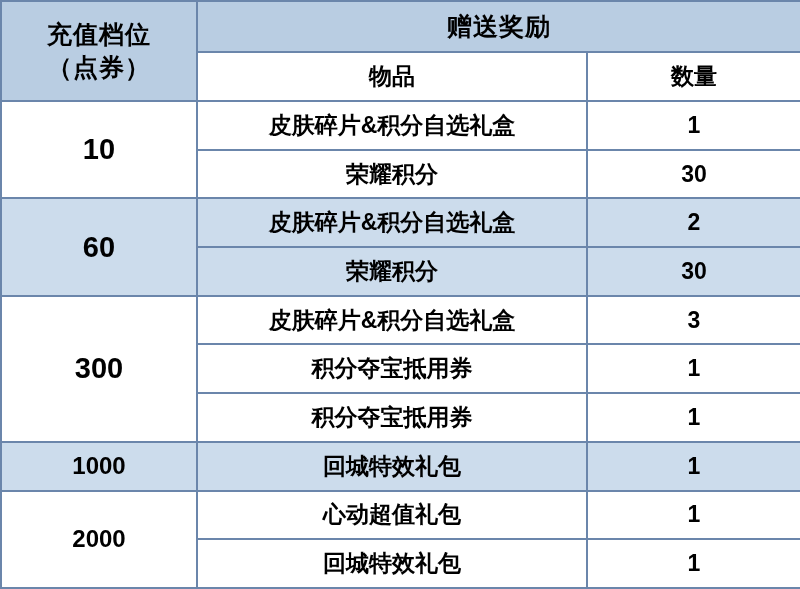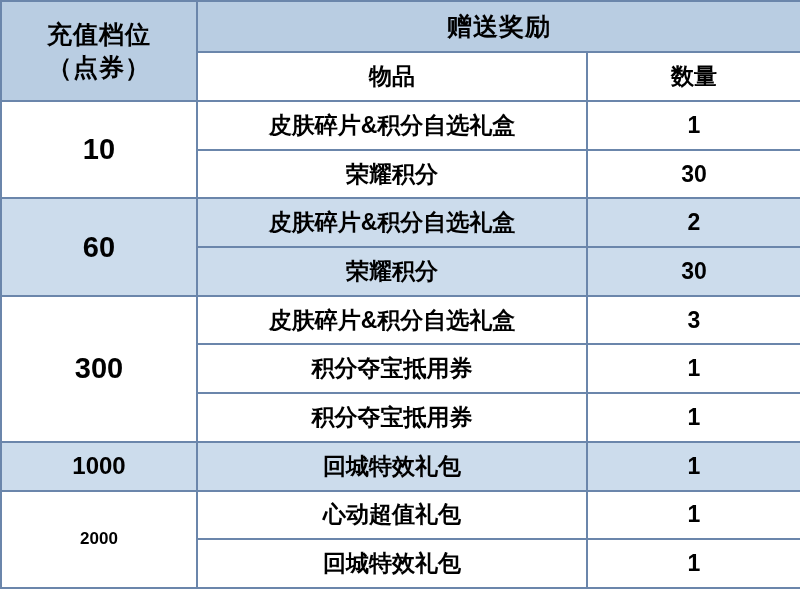--- a/index.html
+++ b/index.html
@@ -55,21 +55,21 @@
     font-weight: bold;
   }
   .qty-cell {
     font-size: 23px;
     font-weight: bold;
   }
   .row-white td { background: #ffffff; }
   .row-blue td  { background: #ccdcec; }
 
   .tier-label-1 { font-size: 24px; }
-  .tier-label-2 { font-size: 17px; }
+  .tier-label-2 { font-size: 24px; }
 </style>
 </head>
 <body>
 
 <div class="table-wrap">
   <table class="reward-table">
     <colgroup>
       <col class="c-tier">
       <col class="c-item">
       <col class="c-qty">

